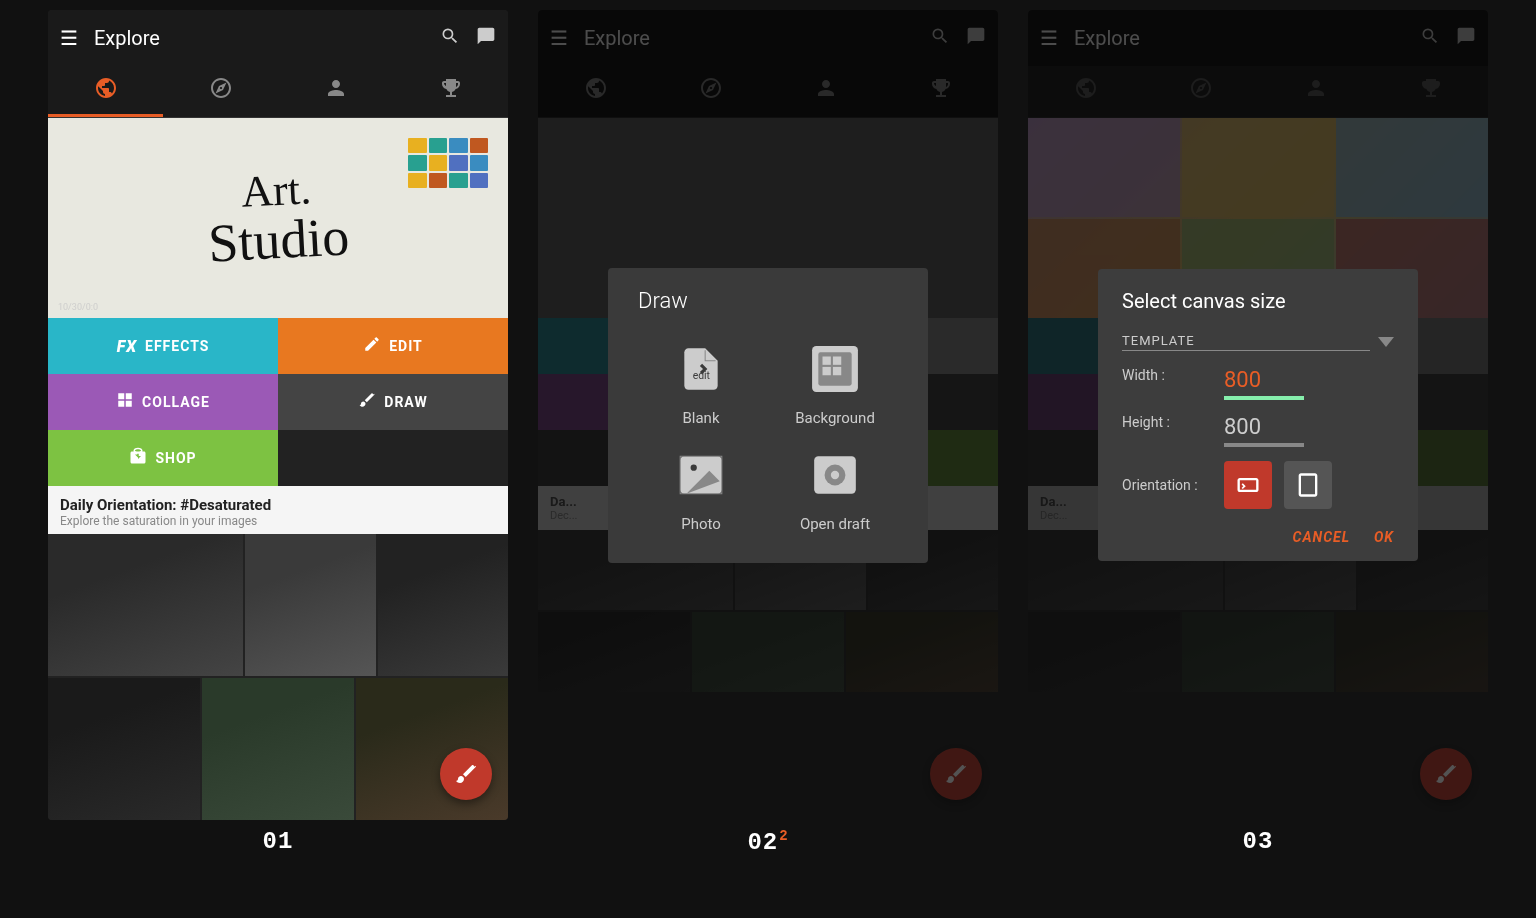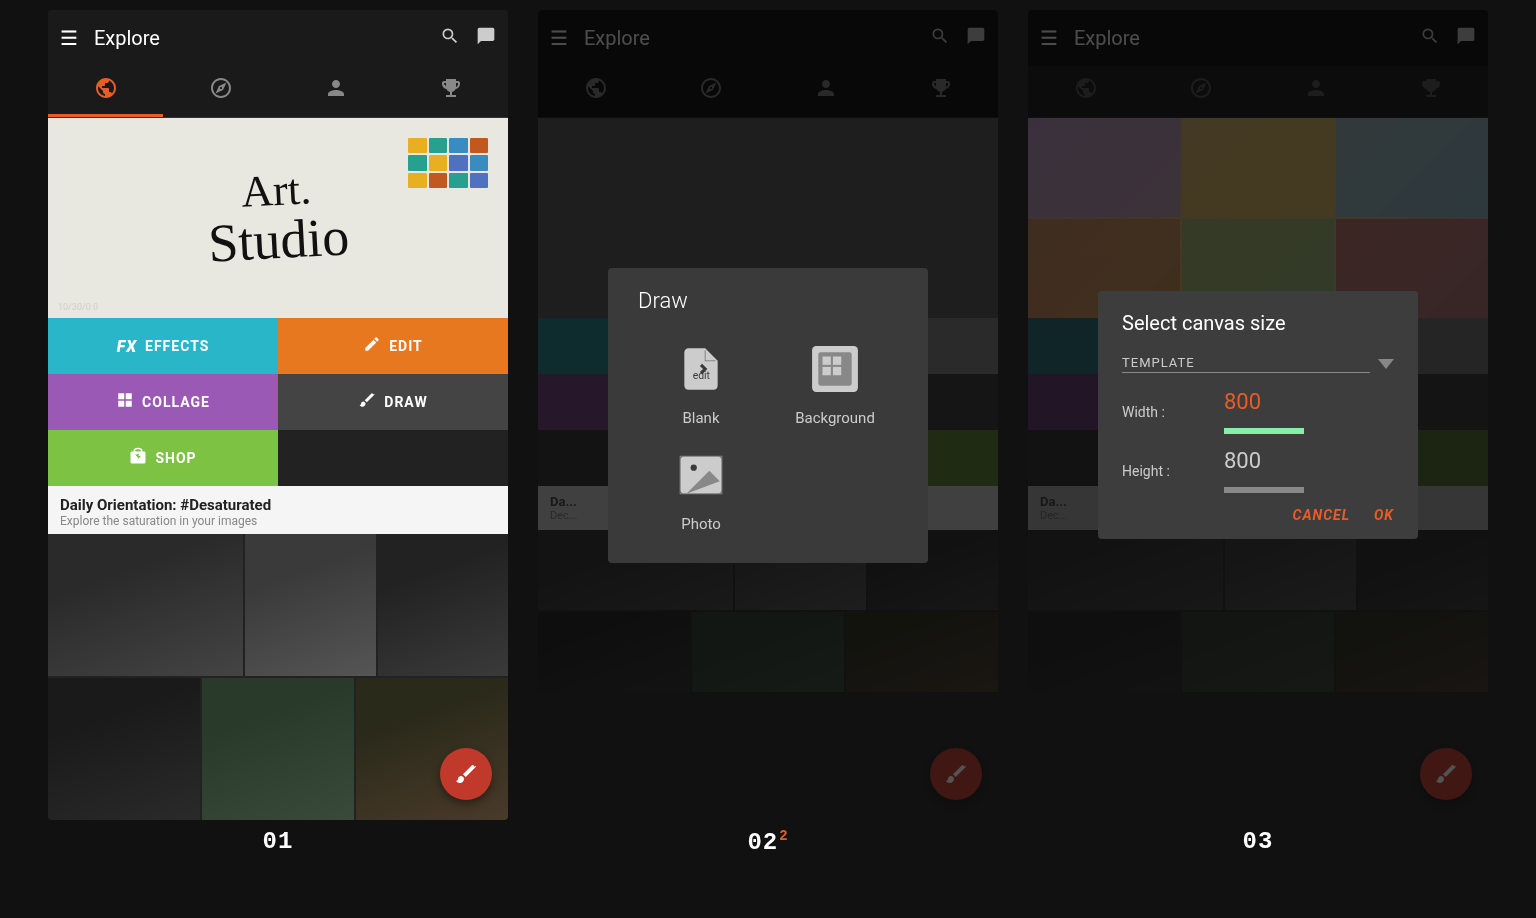--- a/index.html
+++ b/index.html
@@ -293,37 +293,37 @@
 
     .canvas-dialog-title {
       color: #fff;
       font-size: 20px;
       font-weight: 400;
       margin-bottom: 20px;
     }
 
     .canvas-field-row {
       display: flex;
-      align-items: center;
+      align-items: flex-start;
       margin-bottom: 14px;
       gap: 12px;
     }
 
     .canvas-field-label {
       color: #ccc;
       font-size: 14px;
       width: 90px;
       flex-shrink: 0;
     }
 
     .canvas-field-value {
       color: #e85d26;
       font-size: 22px;
-      border-bottom: 6px solid #86efac;
-      padding-bottom: 14px;
+      border-bottom: 4px solid #86efac;
+      padding-bottom: 4px;
       min-width: 80px;
     }
 
     .template-row {
       display: flex;
       align-items: center;
       margin-bottom: 16px;
       gap: 8px;
     }
 
@@ -740,20 +740,30 @@
                 <svg viewBox="0 0 24 24" fill="#ccc">
                   <rect x="2" y="3" width="20" height="18" rx="2" ry="2" fill="#ccc"></rect>
                   <circle cx="8.5" cy="8.5" r="1.5" fill="#3a3a3a"></circle>
                   <polyline points="21,15 16,10 5,21" fill="#888" stroke="none"></polyline>
                   <path d="M2 3h20v18H2z" fill="none" stroke="#888" stroke-width="0.5"></path>
                 </svg>
               </div>
               <div class="draw-menu-label">Photo</div>
             </div>
 
+            <div class="draw-menu-item">
+              <div class="draw-menu-icon">
+                <svg viewBox="0 0 24 24" fill="#ccc">
+                  <rect x="2" y="3" width="20" height="18" rx="2" fill="#ccc"></rect>
+                  <circle cx="12" cy="12" r="5" fill="#888"></circle>
+                  <circle cx="12" cy="12" r="2" fill="#ccc"></circle>
+                </svg>
+              </div>
+              <div class="draw-menu-label">Open draft</div>
+            </div>
           </div>
         </div>
       </div>
     </div>
     <div class="step-number"><span style="font-weight:bold;">02</span><sup style="font-size:14px;vertical-align:super;color:#e85d26;margin-left:1px;">2</sup></div>
   </div>
 
   <div class="screenshot-container">
     <div class="phone-screen">
 
@@ -852,20 +862,34 @@
           <div class="canvas-field-row">
             <div class="canvas-field-label">Width :</div>
             <div class="canvas-field-value">800</div>
           </div>
 
           <div class="canvas-field-row">
             <div class="canvas-field-label">Height :</div>
             <div class="canvas-field-value" style="color:#ccc;border-bottom-color:#888;">800</div>
           </div>
 
+          <div class="orientation-row">
+            <div class="orientation-label">Orientation :</div>
+            <div class="orientation-btn active">
+              <svg viewBox="0 0 24 24" fill="#fff">
+                  <path d="M19 6H5c-1.1 0-2 .9-2 2v8c0 1.1.9 2 2 2h14c1.1 0 2-.9 2-2V8c0-1.1-.9-2-2-2zm0 10H5V8h14v8z"></path>
+                  <path d="M7 15l2-2-2-2" fill="none" stroke="#fff" stroke-width="1.5"></path>
+                </svg>
+            </div>
+            <div class="orientation-btn inactive">
+              <svg viewBox="0 0 24 24" fill="#ccc">
+                  <path d="M6 2h12c1.1 0 2 .9 2 2v16c0 1.1-.9 2-2 2H6c-1.1 0-2-.9-2-2V4c0-1.1.9-2 2-2zm0 18h12V4H6v16z"></path>
+                </svg>
+            </div>
+          </div>
 
           <div class="canvas-actions">
             <div class="canvas-btn">CANCEL</div>
             <div class="canvas-btn">OK</div>
           </div>
         </div>
       </div>
     </div>
     <div class="step-number">03</div>
   </div>

